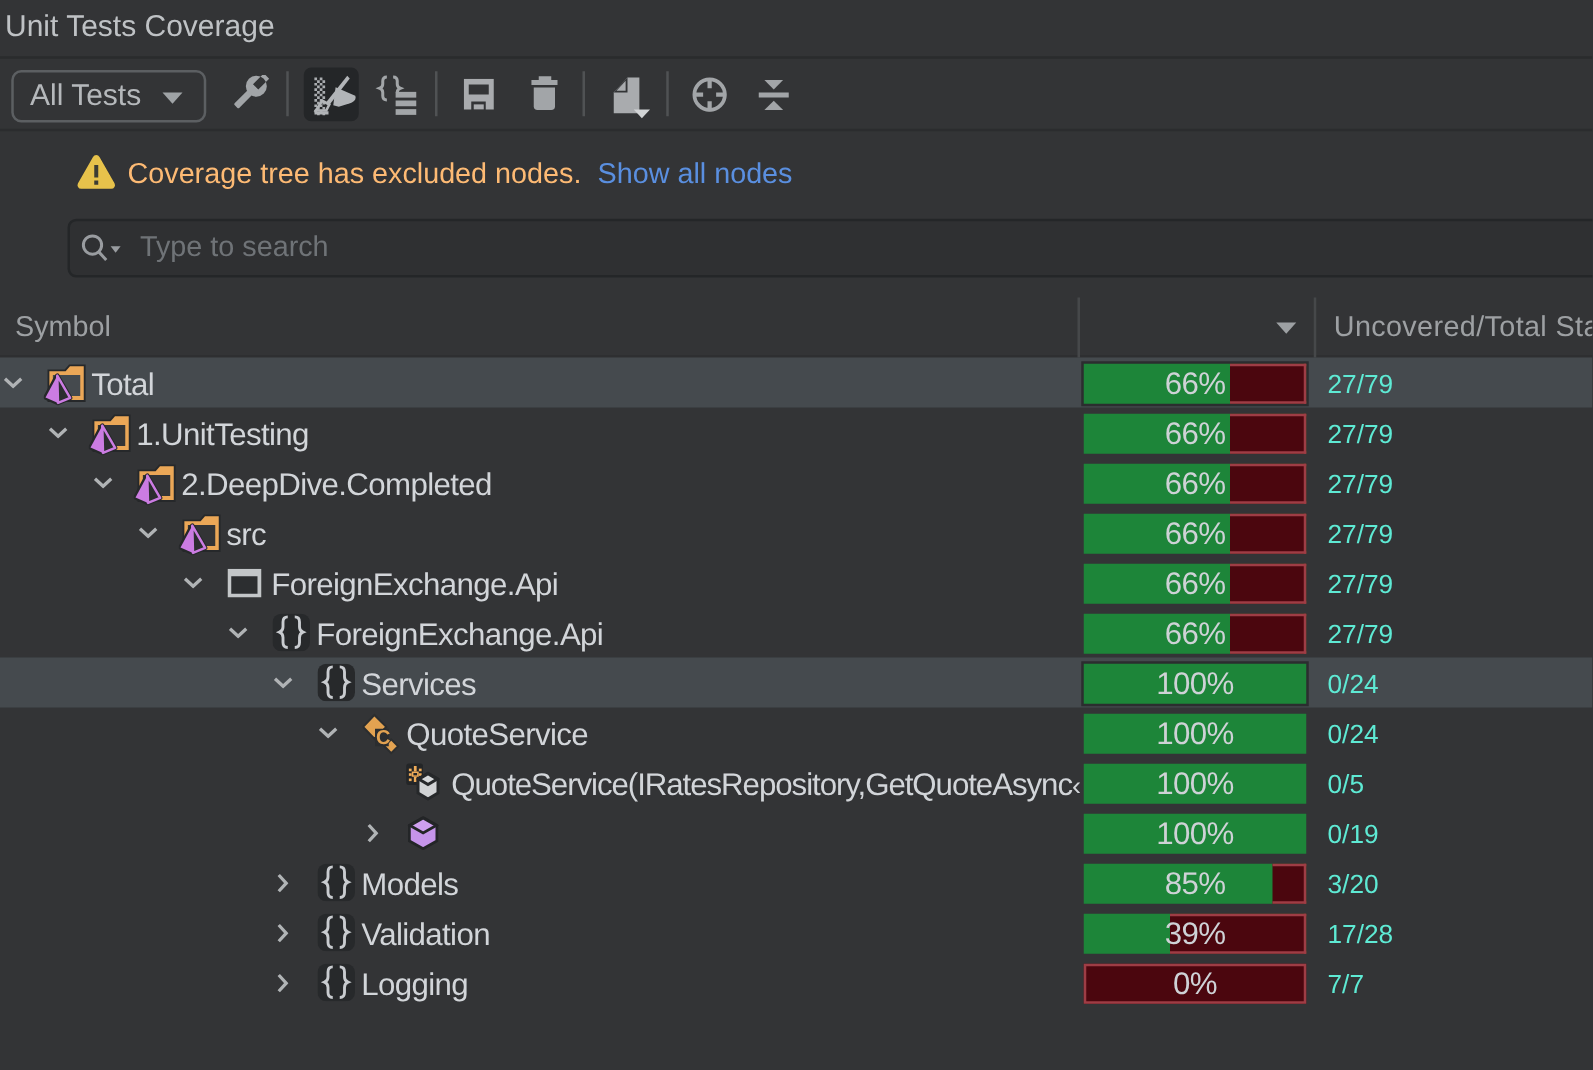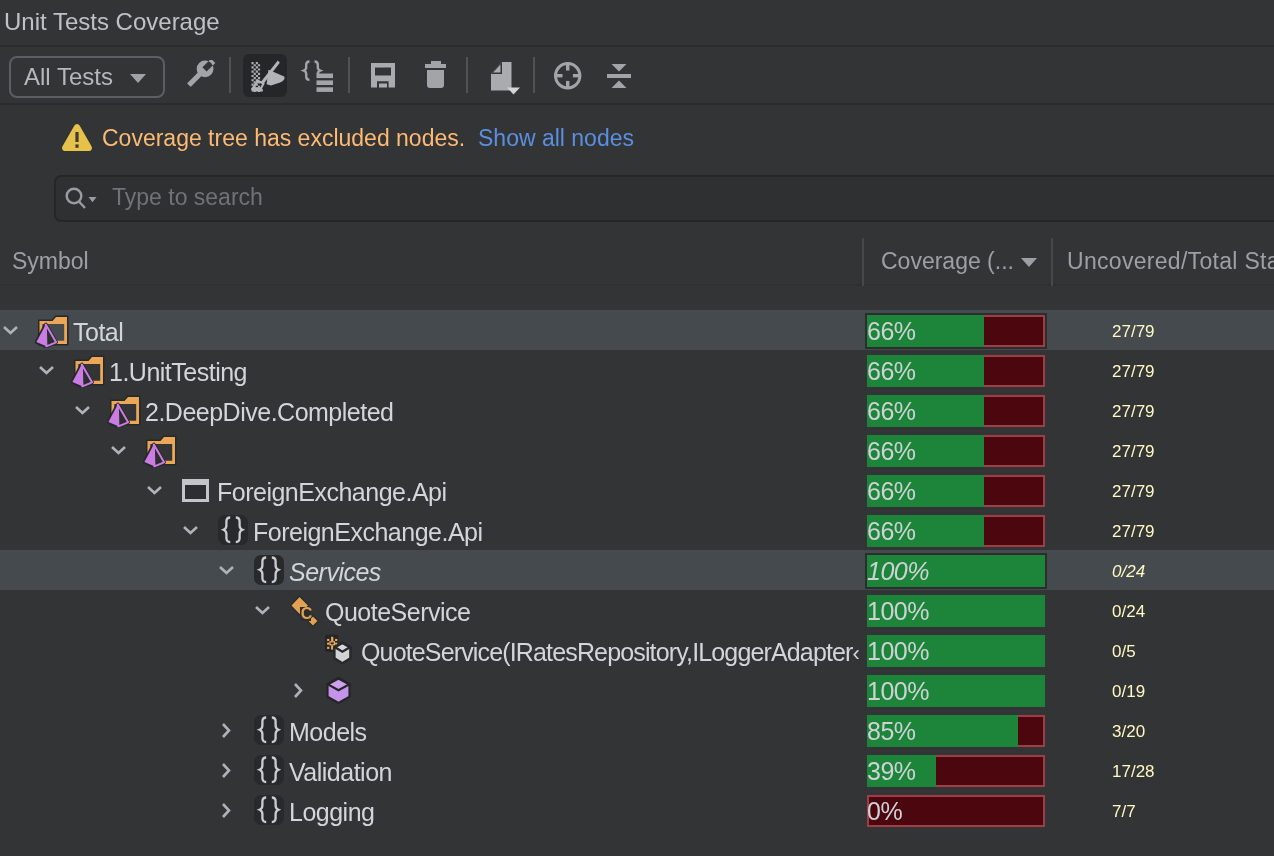--- a/index.html
+++ b/index.html
@@ -1,29 +1,29 @@
 <!DOCTYPE html>
 <html><head>
 <meta charset="utf-8">
 <style>
   html,body{margin:0;padding:0;}
   body{width:1274px;height:856px;background:#333436;overflow:hidden;
        font-family:"Liberation Sans",sans-serif;position:relative;}
   .abs{position:absolute;}
   .sep{position:absolute;width:2px;background:#505254;top:57px;height:36px;}
-  .row{position:absolute;left:0;width:1274px;height:40px;margin-top:24px;}
+  .row{position:absolute;left:0;width:1274px;height:40px;}
   .row.sel{background:#454a4e;}
   .chev{position:absolute;}
   .icon{position:absolute;}
   .lbl{position:absolute;top:2px;line-height:40px;font-size:25px;letter-spacing:-0.5px;color:#d2d5d9;white-space:pre;overflow:hidden;}
   .barwrap{position:absolute;left:865px;top:3px;width:182px;height:36px;}
   .bar{position:absolute;left:2px;top:2px;width:178px;height:32px;background:#1d8539;}
   .red{position:absolute;right:0;top:0;bottom:0;background:#4b060e;border:2px solid #9e3d45;border-left:none;box-sizing:border-box;}
-  .pct{position:absolute;left:2px;top:2px;width:178px;height:32px;line-height:32px;text-align:left;font-size:25px;letter-spacing:-0.5px;color:#ced2d6;border-radius:14px;}
-  .unc{position:absolute;left:1112px;top:2px;line-height:40px;font-size:17px;color:#fef9c3;}
+  .pct{position:absolute;left:2px;top:2px;width:178px;height:32px;line-height:32px;text-align:center;font-size:25px;letter-spacing:-0.5px;color:#ced2d6;border-radius:14px;}
+  .unc{position:absolute;left:1062px;top:2px;line-height:40px;font-size:21px;color:#5eead4;}
 </style>
 </head>
 <body>
 
 <div class="abs" style="left:4px;top:8px;font-size:24px;color:#bfc2c5;">Unit Tests Coverage</div>
 <div class="abs" style="left:0;top:45px;width:1274px;height:2px;background:#2a2b2d;"></div>
 <div class="abs" style="left:9px;top:56px;width:152px;height:38px;border:2px solid #5c5f62;border-radius:8px;">
   <span style="position:absolute;left:13px;top:0;line-height:38px;font-size:24px;color:#b5b8bb;">All Tests</span>
   <svg class="abs" style="left:118px;top:15px;" width="18" height="11">
       <path d="M1 1 L9 10 L17 1 Z" fill="#9fa3a6"></path>
@@ -105,21 +105,20 @@
   <svg class="abs" style="left:8px;top:10px;" width="48" height="28" viewBox="0 0 48 28">
     <circle cx="10" cy="9" r="7.3" fill="none" stroke="#999ca0" stroke-width="2.4"></circle>
     <line x1="15" y1="14.5" x2="21" y2="21" stroke="#999ca0" stroke-width="2.4"></line>
     <path d="M24.5 10 l8 0 l-4 5.2 z" fill="#999ca0"></path>
   </svg>
   <span style="position:absolute;left:56px;top:0;line-height:40px;font-size:23px;color:#6f7377;">Type to search</span>
 </div>
 <div class="abs" style="left:0;top:236px;width:1274px;height:50px;">
   <span style="position:absolute;left:12px;top:0;line-height:50px;font-size:23px;color:#9da0a3;">Symbol</span>
   <div class="abs" style="left:862px;top:2px;width:2px;height:48px;background:#46484a;"></div>
-  <span style="position:absolute;left:881px;top:0;line-height:50px;font-size:23px;color:#9da0a3;">Coverage (...</span>
   <svg class="abs" style="left:1020px;top:21px;" width="18" height="11">
       <path d="M1 1 L9 10 L17 1 Z" fill="#9da0a3"></path>
     </svg>
   <div class="abs" style="left:1051px;top:2px;width:2px;height:48px;background:#46484a;"></div>
   <div style="position:absolute;left:1067px;top:0;width:207px;line-height:50px;font-size:23px;letter-spacing:0.3px;color:#9da0a3;white-space:pre;overflow:hidden;">Uncovered/Total Statemen</div>
 </div>
 <div class="row sel" style="top:286px;">
 <svg class="chev" style="left:2px;top:15px;" width="17" height="10">
       <path d="M2 2 L8.5 8 L15 2" fill="none" stroke="#b0b3b5" stroke-width="2.6"></path>
     </svg>
@@ -183,20 +182,21 @@
 <svg class="chev" style="left:110px;top:15px;" width="17" height="10">
       <path d="M2 2 L8.5 8 L15 2" fill="none" stroke="#b0b3b5" stroke-width="2.6"></path>
     </svg>
 <svg class="icon" style="left:143px;top:3px;" width="35" height="36" viewBox="0 0 35 36">
       <path d="M4.5 8 H17.5 L21 4 H32 V31 H4.5 Z" fill="none" stroke="#26282a" stroke-width="3"></path>
       <path d="M4.5 8 H17.5 L21 4 H32 V31 H4.5 Z M7.3 11 H29.2 V27.8 H7.3 Z" fill="#eba757" fill-rule="evenodd"></path>
       <path d="M10.8 11.5 L1.4 28.9 L11.4 33.3 L21.1 29.3 Z" fill="none" stroke="#26282a" stroke-width="3.6" stroke-linejoin="round"></path>
       <path d="M10.8 11.5 L1.4 28.9 L11.4 33.3 Z" fill="#cb7ce2"></path>
       <path d="M10.8 11.5 L21.1 29.3 L11.4 33.3 Z" fill="#2b2d2f" stroke="#cb7ce2" stroke-width="2" stroke-linejoin="round"></path>
     </svg>
+<div class="lbl" style="left:181px;width:683px;">src</div>
 <div class="barwrap" style="">
 <div class="bar">
         <div class="red" style="width:61px;"></div>
       </div>
 <div class="pct">66%</div>
 </div>
 <div class="unc">27/79</div>
 </div>
 <div class="row" style="top:446px;">
 <svg class="chev" style="left:146px;top:15px;" width="17" height="10">
@@ -226,21 +226,21 @@
     </svg>
 <div class="lbl" style="left:253px;width:611px;">ForeignExchange.Api</div>
 <div class="barwrap" style="">
 <div class="bar">
         <div class="red" style="width:61px;"></div>
       </div>
 <div class="pct">66%</div>
 </div>
 <div class="unc">27/79</div>
 </div>
-<div class="row sel" style="top:526px;font-style:italic;">
+<div class="row sel" style="top:526px;">
 <svg class="chev" style="left:218px;top:15px;" width="17" height="10">
       <path d="M2 2 L8.5 8 L15 2" fill="none" stroke="#b0b3b5" stroke-width="2.6"></path>
     </svg>
 <svg class="icon" style="left:254px;top:5px;" width="30" height="30" viewBox="0 0 30 30">
       <rect x="0" y="0" width="30" height="30" rx="7" fill="#27292b"></rect>
       <path d="M12.2 2.5 C9.4 2.5 8.4 4 8.4 6.5 L8.4 10.5 C8.4 12.7 7.5 13.9 5.6 14.7 C7.5 15.5 8.4 16.7 8.4 18.9 L8.4 23 C8.4 25.5 9.4 27 12.2 27" fill="none" stroke="#c9ccd0" stroke-width="2.3"></path>
       <path d="M17.8 2.5 C20.6 2.5 21.6 4 21.6 6.5 L21.6 10.5 C21.6 12.7 22.5 13.9 24.4 14.7 C22.5 15.5 21.6 16.7 21.6 18.9 L21.6 23 C21.6 25.5 20.6 27 17.8 27" fill="none" stroke="#c9ccd0" stroke-width="2.3"></path>
     </svg>
 <div class="lbl" style="left:289px;width:575px;">Services</div>
 <div class="barwrap" style="background:#2b2d2f;">
@@ -277,21 +277,21 @@
         <rect x="15.1" y="12.6" width="2.2" height="2.1"></rect>
         <rect x="7.1" y="8.9" width="2.2" height="2.1"></rect>
         <rect x="15.1" y="8.9" width="2.2" height="2.1"></rect>
         <rect x="7.1" y="16.8" width="2.2" height="2.1"></rect>
         <rect x="15.1" y="16.8" width="2.2" height="2.1"></rect>
       </g>
       <rect x="10.7" y="12.4" width="3" height="1.9" fill="#232527"></rect>
       <path d="M22.4 12.6 L30.4 17.2 L30.4 28.4 L22.4 33.2 L14.4 28.4 L14.4 17.2 Z" fill="#d0d2d4" stroke="#26282a" stroke-width="2.4"></path>
       <path d="M22.4 13 L29.8 17.3 L22.4 21.7 L15 17.3 Z" fill="#d6d8da" stroke="#26282a" stroke-width="2.4"></path>
     </svg>
-<div class="lbl" style="left:361px;width:503px;"><span style="letter-spacing:-0.85px">QuoteService(IRatesRepository,ILoggerAdapter</span><span style="font-size:22px">‹</span></div>
+<div class="lbl" style="left:361px;width:503px;"><span style="letter-spacing:-0.85px">QuoteService(IRatesRepository,GetQuoteAsync</span><span style="font-size:22px">‹</span></div>
 <div class="barwrap" style="">
 <div class="bar"></div>
 <div class="pct">100%</div>
 </div>
 <div class="unc">0/5</div>
 </div>
 <div class="row" style="top:646px;">
 <svg class="chev" style="left:293px;top:12px;" width="10" height="17">
       <path d="M2 2 L8 8.5 L2 15" fill="none" stroke="#b0b3b5" stroke-width="2.6"></path>
     </svg>

